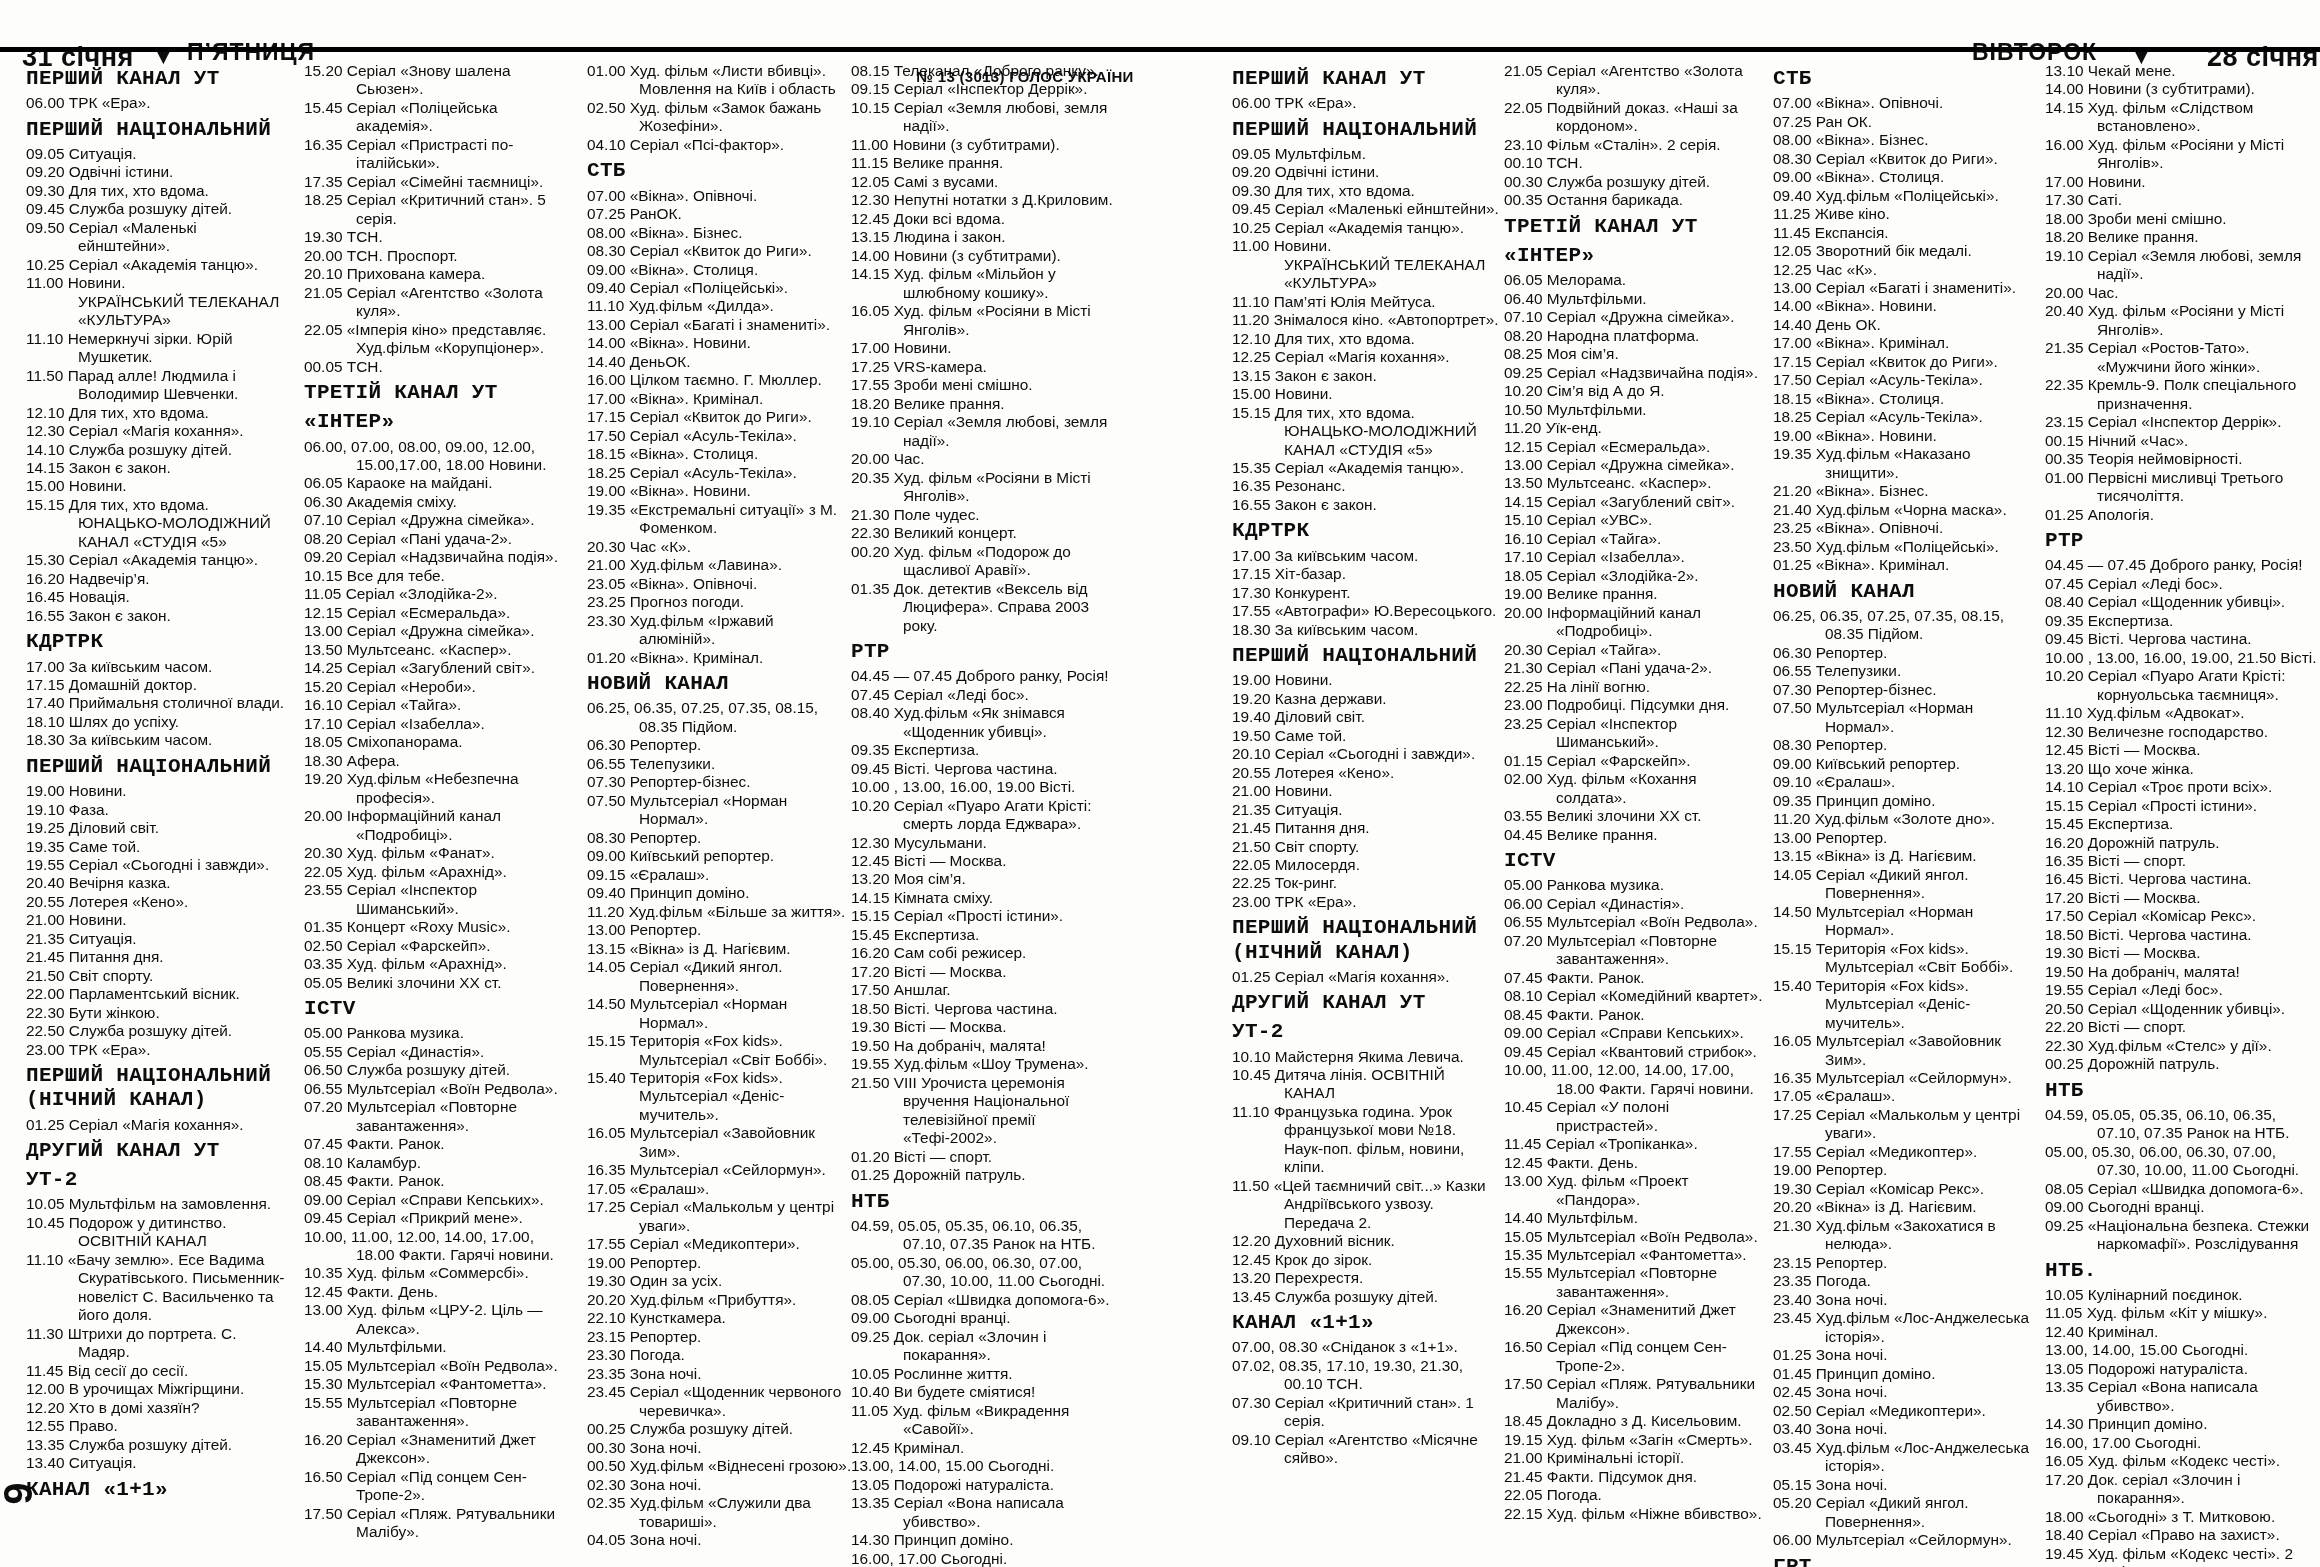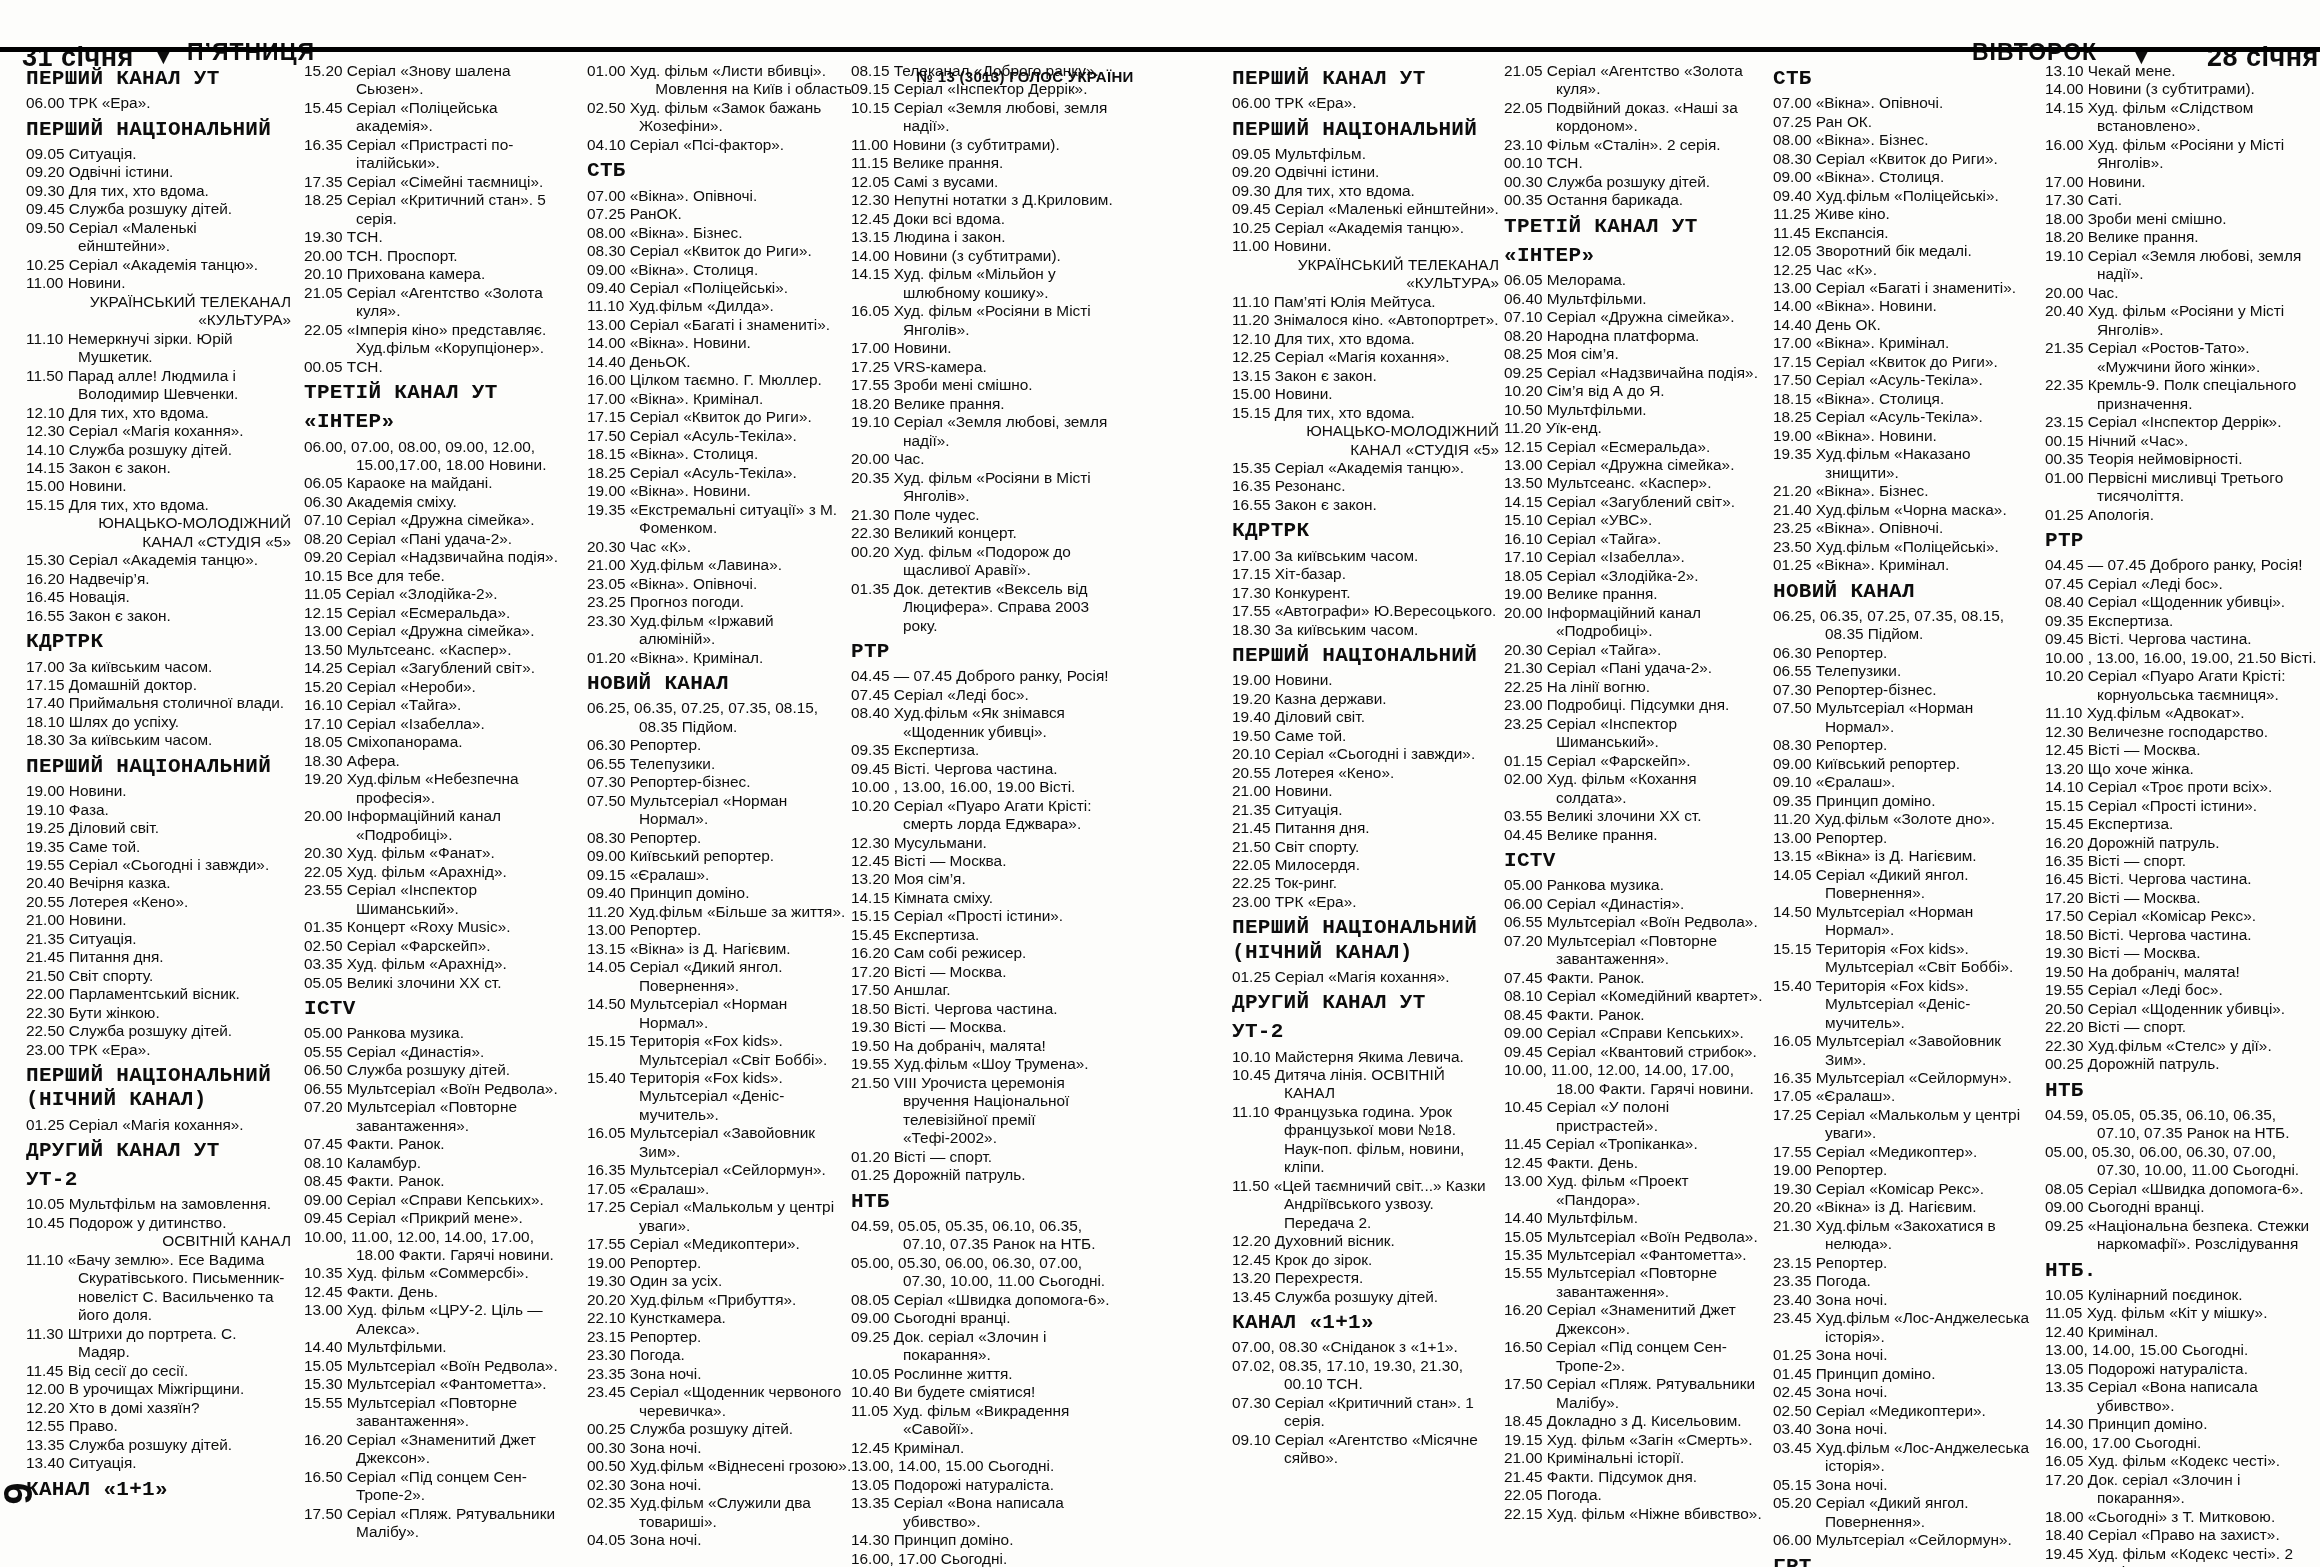--- a/index.html
+++ b/index.html
@@ -16,21 +16,21 @@
   .col{position:absolute;top:62px;font-size:15.4px;line-height:1.2;}
   .c0{left:26px;width:265px;}
   .c1{left:304px;width:267px;}
   .c2{left:587px;width:265px;}
   .c3{left:851px;width:267px;}
   .c4{left:1232px;width:267px;}
   .c5{left:1504px;width:265px;}
   .c6{left:1773px;width:267px;}
   .c7{left:2045px;width:273px;}
   .col-i{padding-left:52px;text-indent:-52px;}
-  .col-s{padding-left:52px;text-align:right;}
+  .col-s{padding-left:52px;}
   .col-h{font-weight:bold;font-size:21px;line-height:1.15;margin:5px 0 3px;letter-spacing:0.3px;font-family:Liberation Mono, monospace;}
   .pagenum{position:absolute;left:6px;top:1471px;font-size:40px;font-weight:bold;transform:rotate(90deg);}
 </style>
 </head>
 <body>
 
 <div class="masthead">
   <span class="hdr-date" style="left:22px">31 січня</span>
   <span class="tri" style="left:151px">▼</span>
   <span class="hdr-day" style="left:187px">П’ЯТНИЦЯ</span>

